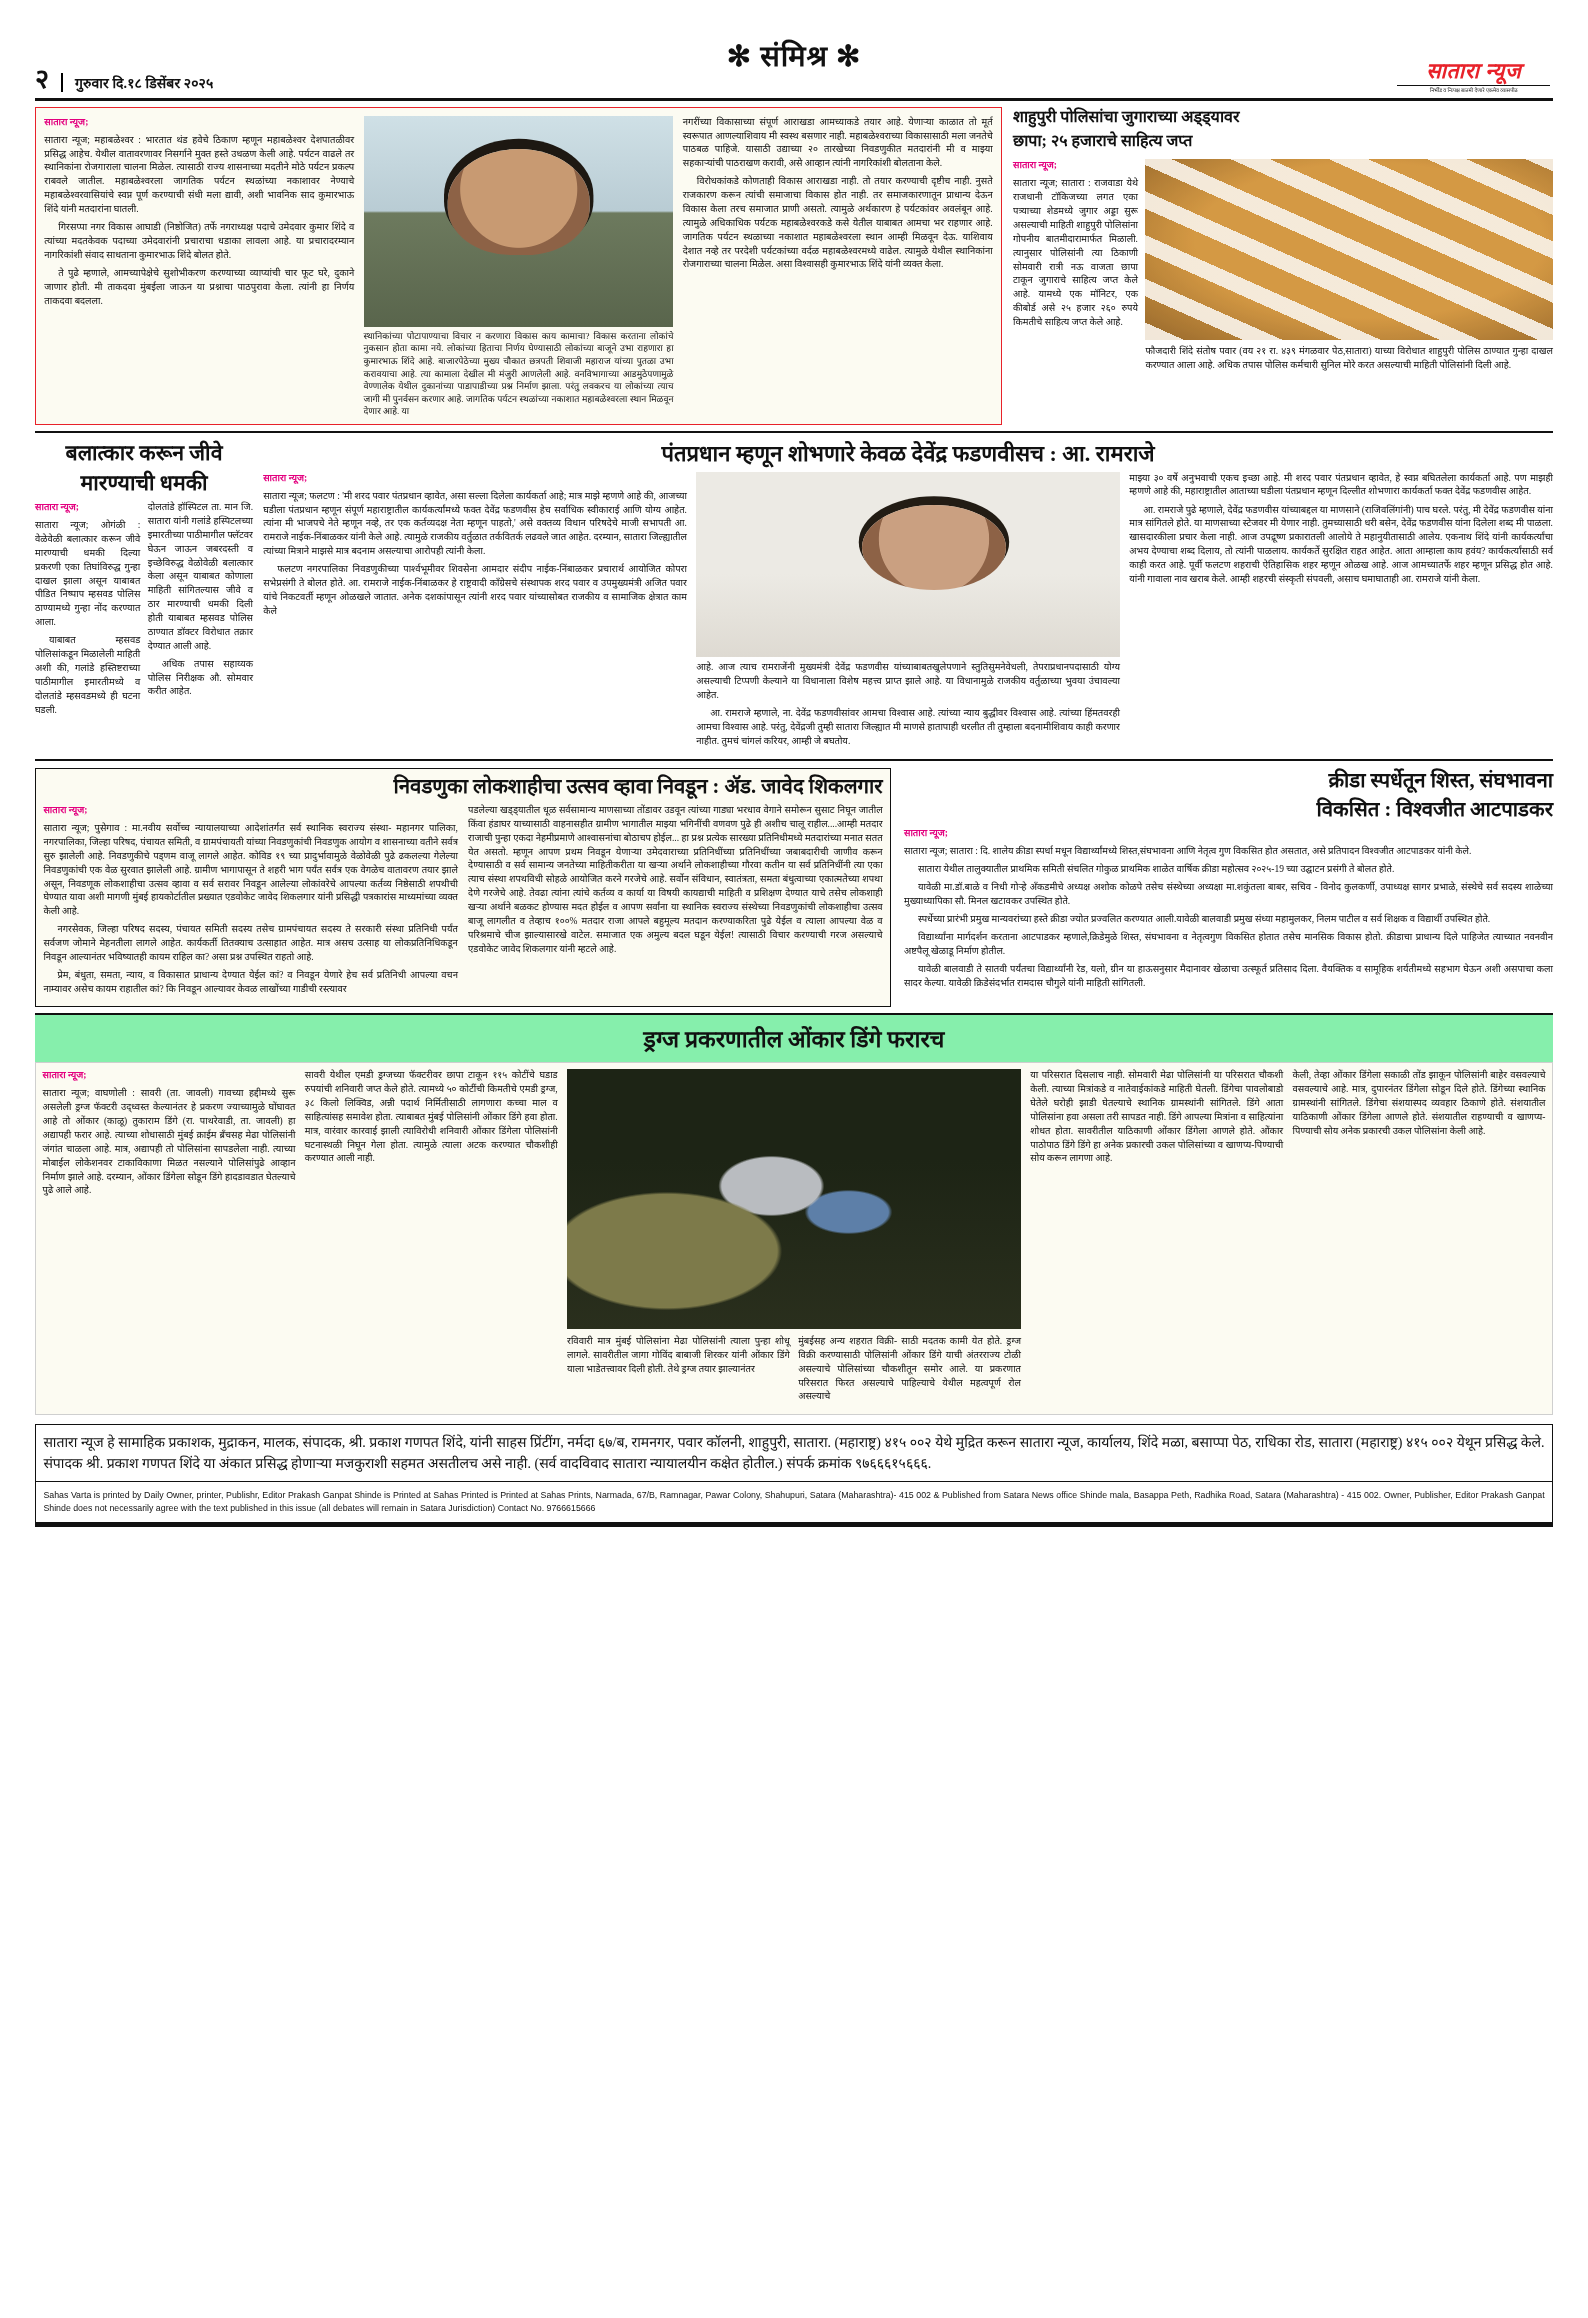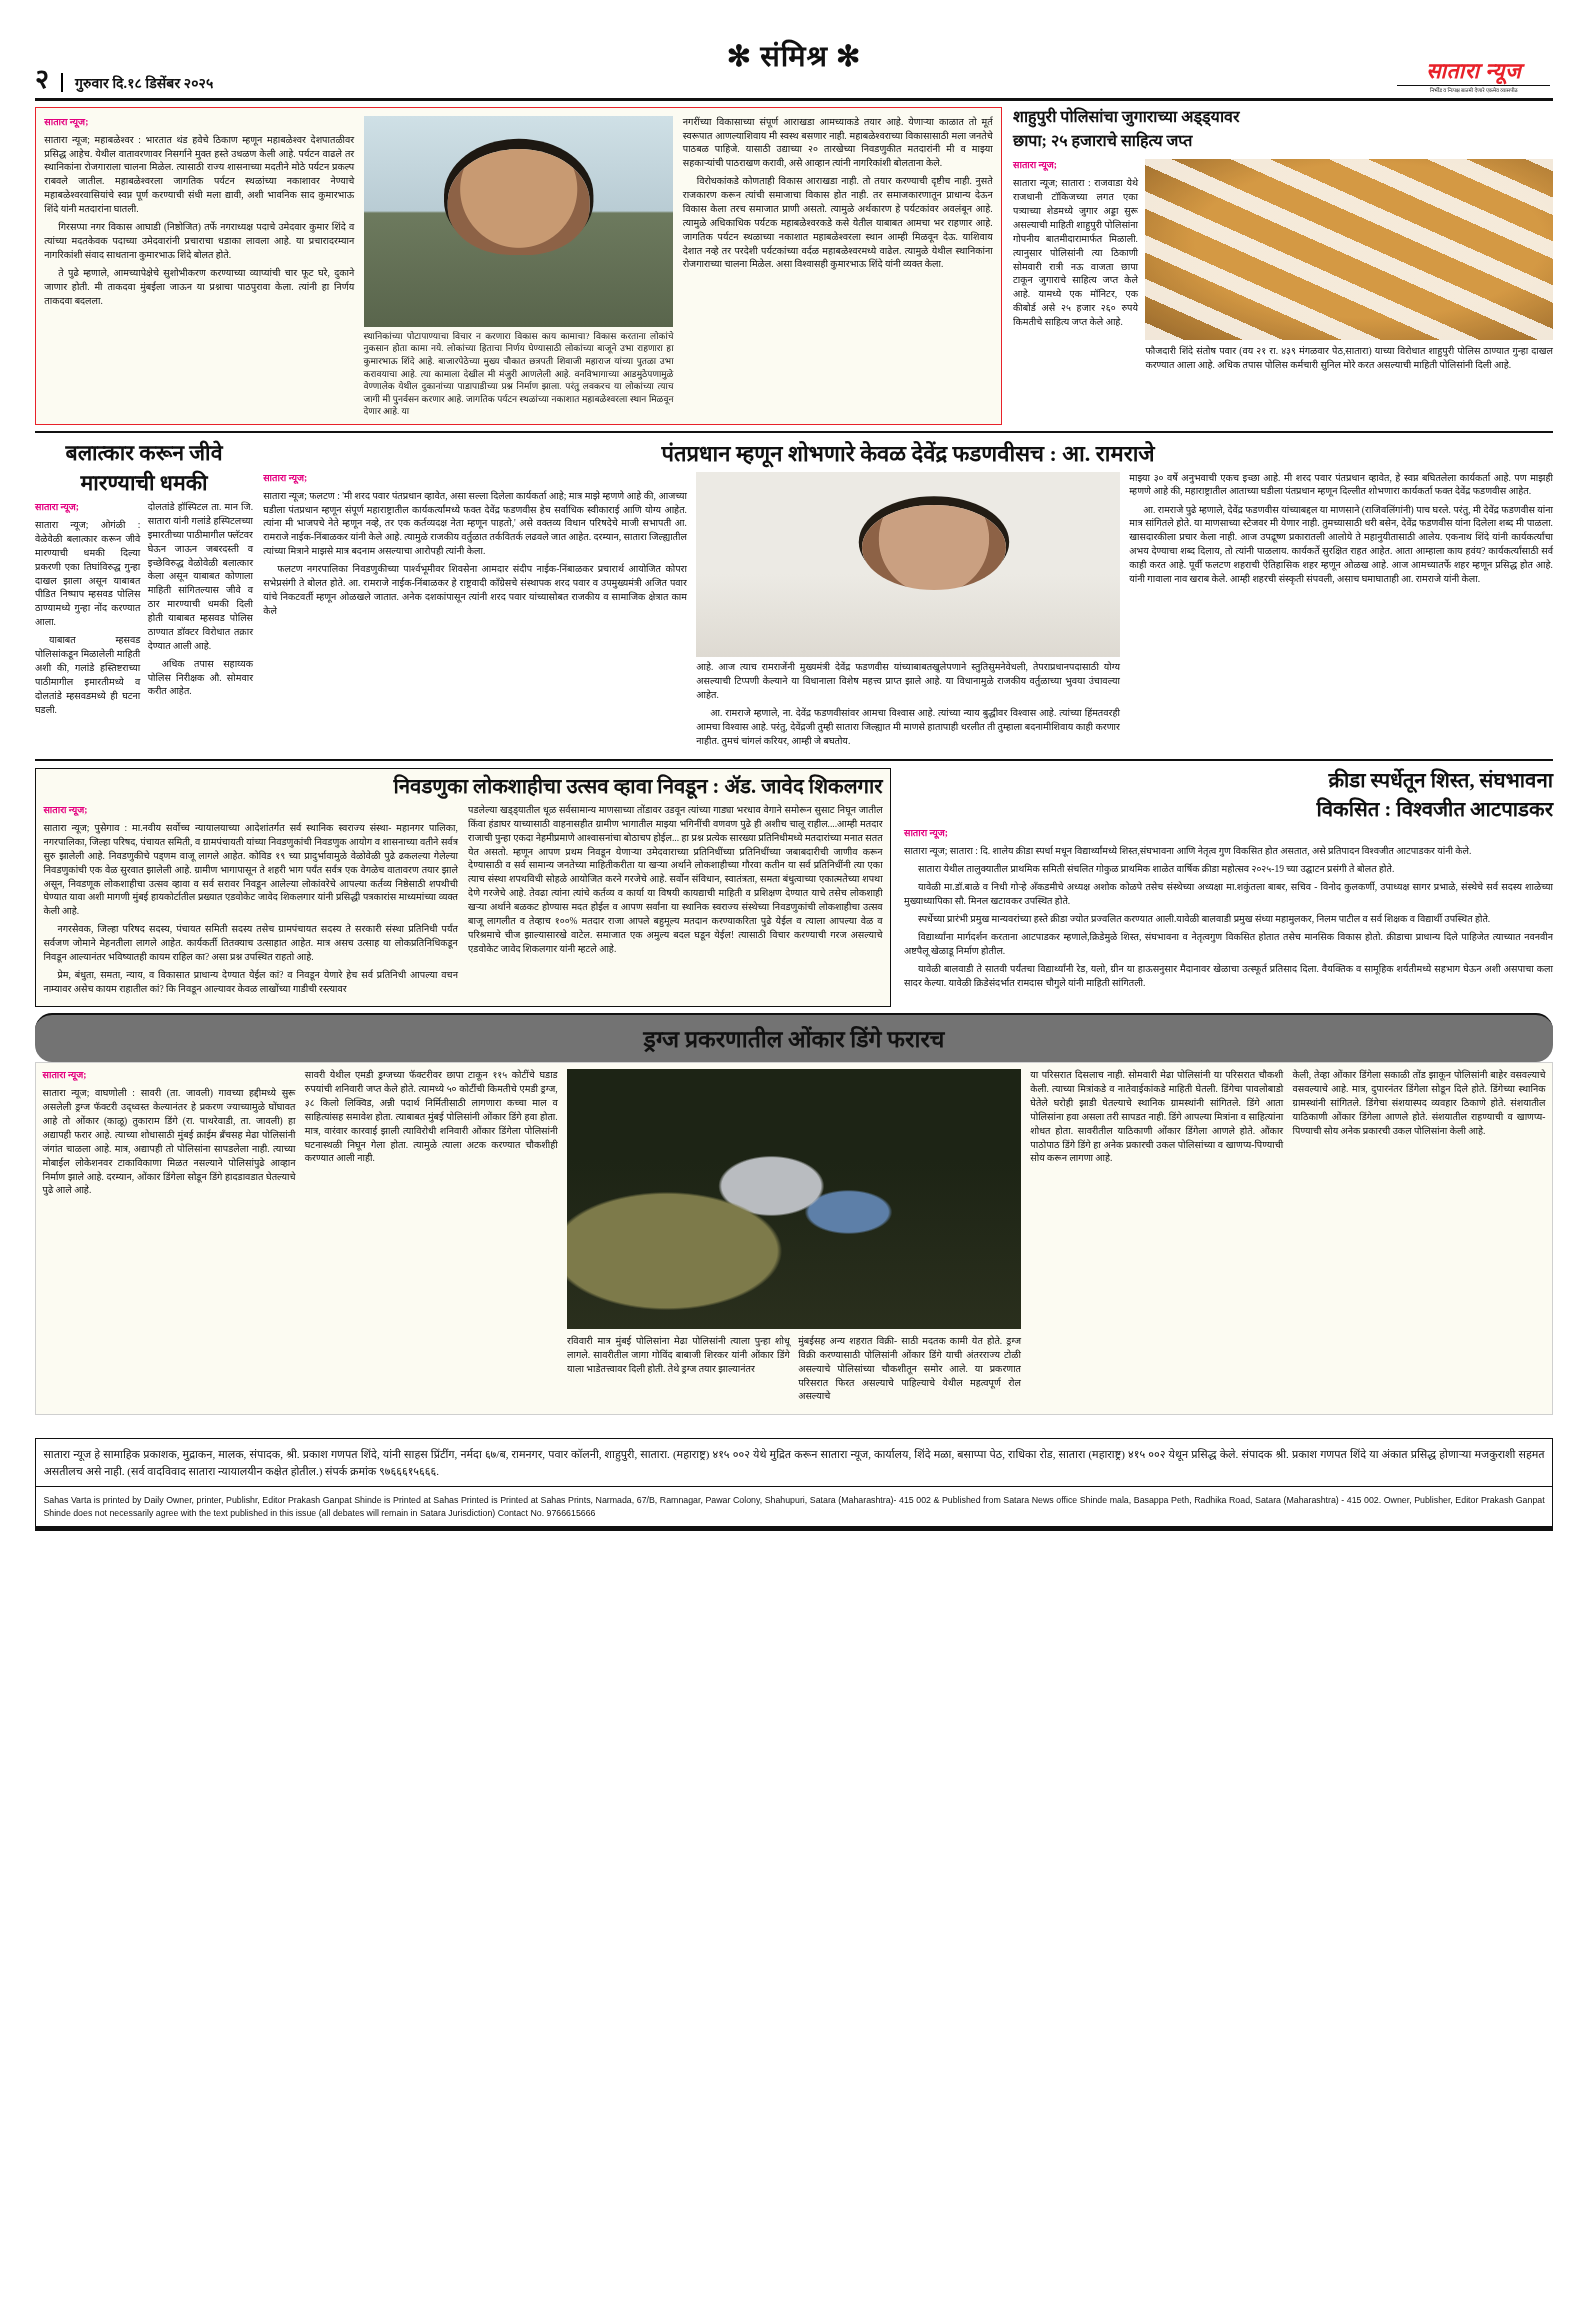--- a/index.html
+++ b/index.html
@@ -71,29 +71,29 @@
   .hl2.wide { font-size: 22px; white-space: nowrap; }
 
   
   .row3 { display:flex; gap: 10.2px; margin-top: 6.5px; }
   .r3a { flex: 0 0 856px; background:#fcfbf2; border:1.4px solid #111; padding: 5.6px 7.4px 4.6px 7.4px;}
   .r3b { flex: 1; padding-left: 2.8px; }
   .hl3 { font-size: 20.4px; font-weight:800; line-height:1.18; text-align:right; margin-bottom: 5.6px;}
 
   
   .drugbar {
-    background:#737373; text-align:center; font-size: 23px; font-weight:800;
-    padding: 6.5px 0 8.3px 0; margin-top: 6.5px; border-top:2.8px solid #111;border-radius:17px;
+    background:#86efac; text-align:center; font-size: 23px; font-weight:800;
+    padding: 6.5px 0 8.3px 0; margin-top: 6.5px; border-top:2.8px solid #111;
   }
   .drugbody { display:flex; gap: 9.3px; background:#fcfbf2; padding: 6.5px 6.5px 5.6px 6.5px; border:0.5px solid #cfcfcf;}
   .dcol { flex:1; }
   .dphoto { flex: 0 0 454px; }
 
   
-  .foot1 { border: 1.4px solid #111; margin-top: 23px; padding: 6.5px 7.4px; font-size: 11px; line-height:1.55; text-align: justify;}
+  .foot1 { border: 1.4px solid #111; margin-top: 9px; padding: 6.5px 7.4px; font-size: 14px; line-height:1.55; text-align: justify;}
   .foot2 { border: 1.4px solid #111; border-top:none; padding: 6.5px 7.4px; font-size: 8.8px; line-height:1.5; text-align:justify;
            font-family:"Liberation Sans", sans-serif; }
   .botrule { border-top: 4.2px solid #111; margin-top: 0; }
 
   
   .ph-person { background: linear-gradient(180deg,#cfe0e6 0%, #b9ccd4 45%, #6d7a5e 46%, #59654c 100%); }
   .ph-person:after {
     content:""; position:absolute; left:50%; top:16%; width:46%; height:50%;
     transform:translateX(-50%); border-radius:50% 50% 45% 45%;
     background: radial-gradient(circle at 50% 38%, #c89a72 0 60%, #8d6246 61% 100%);

